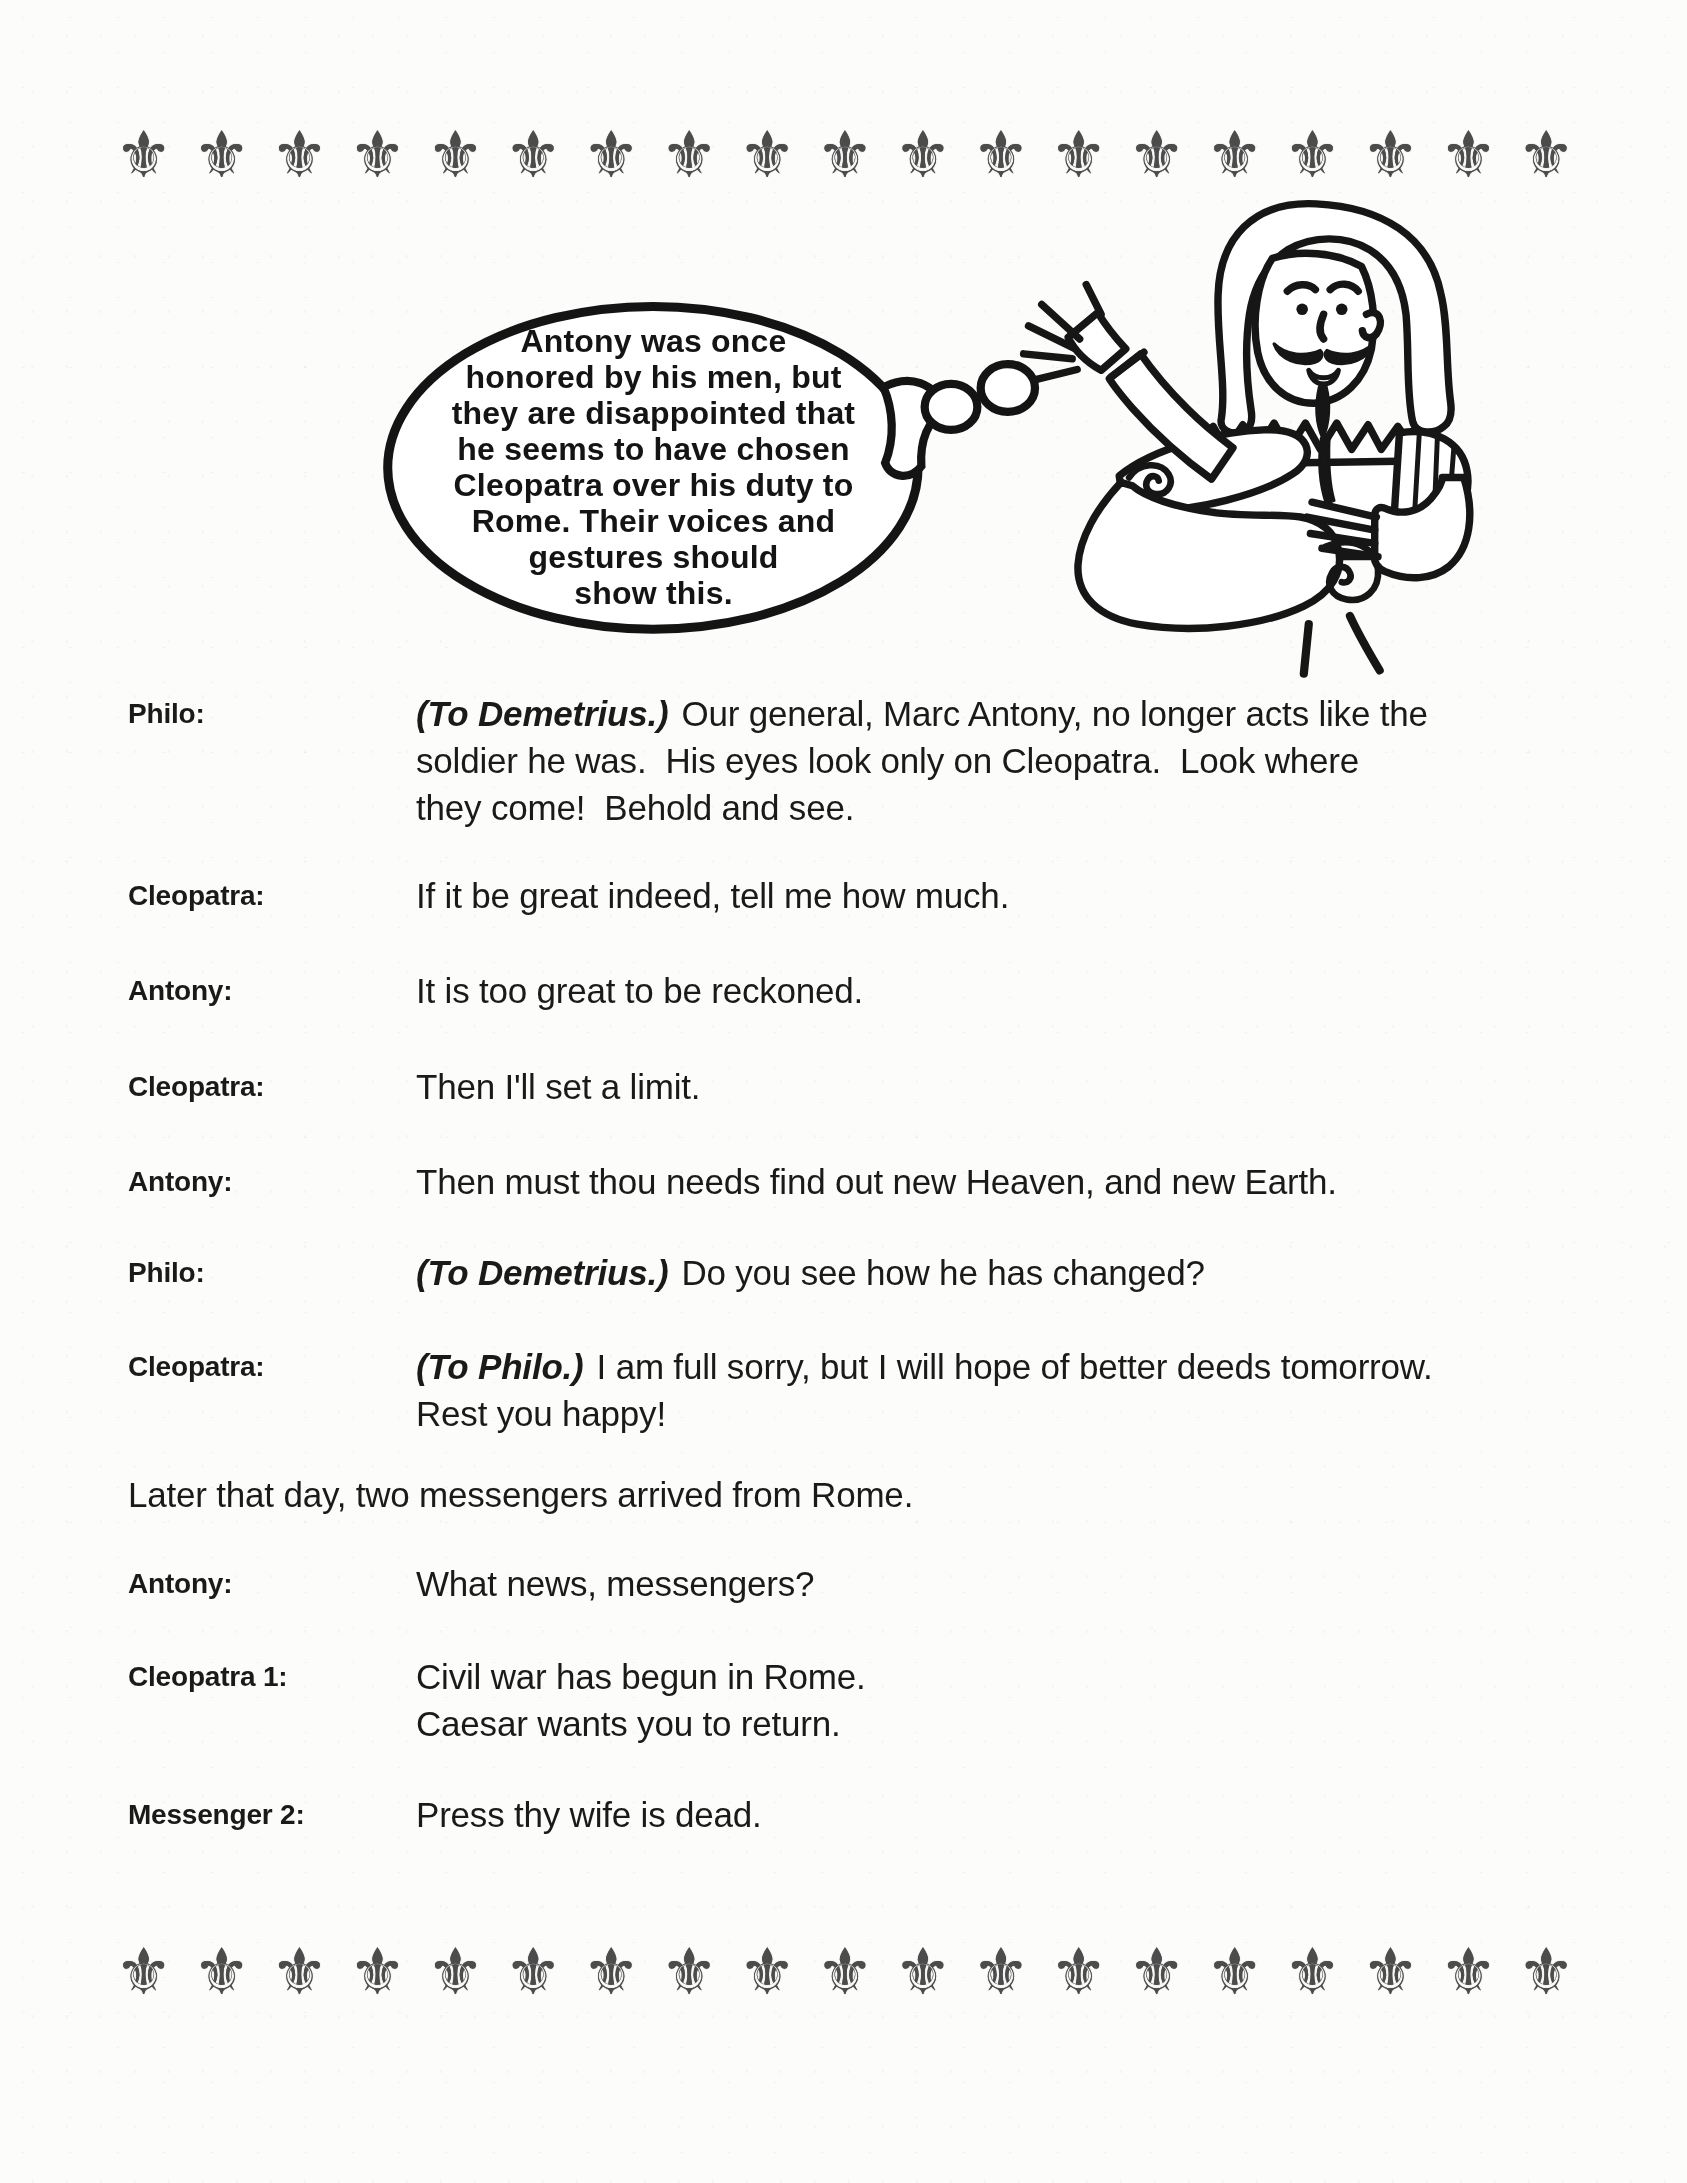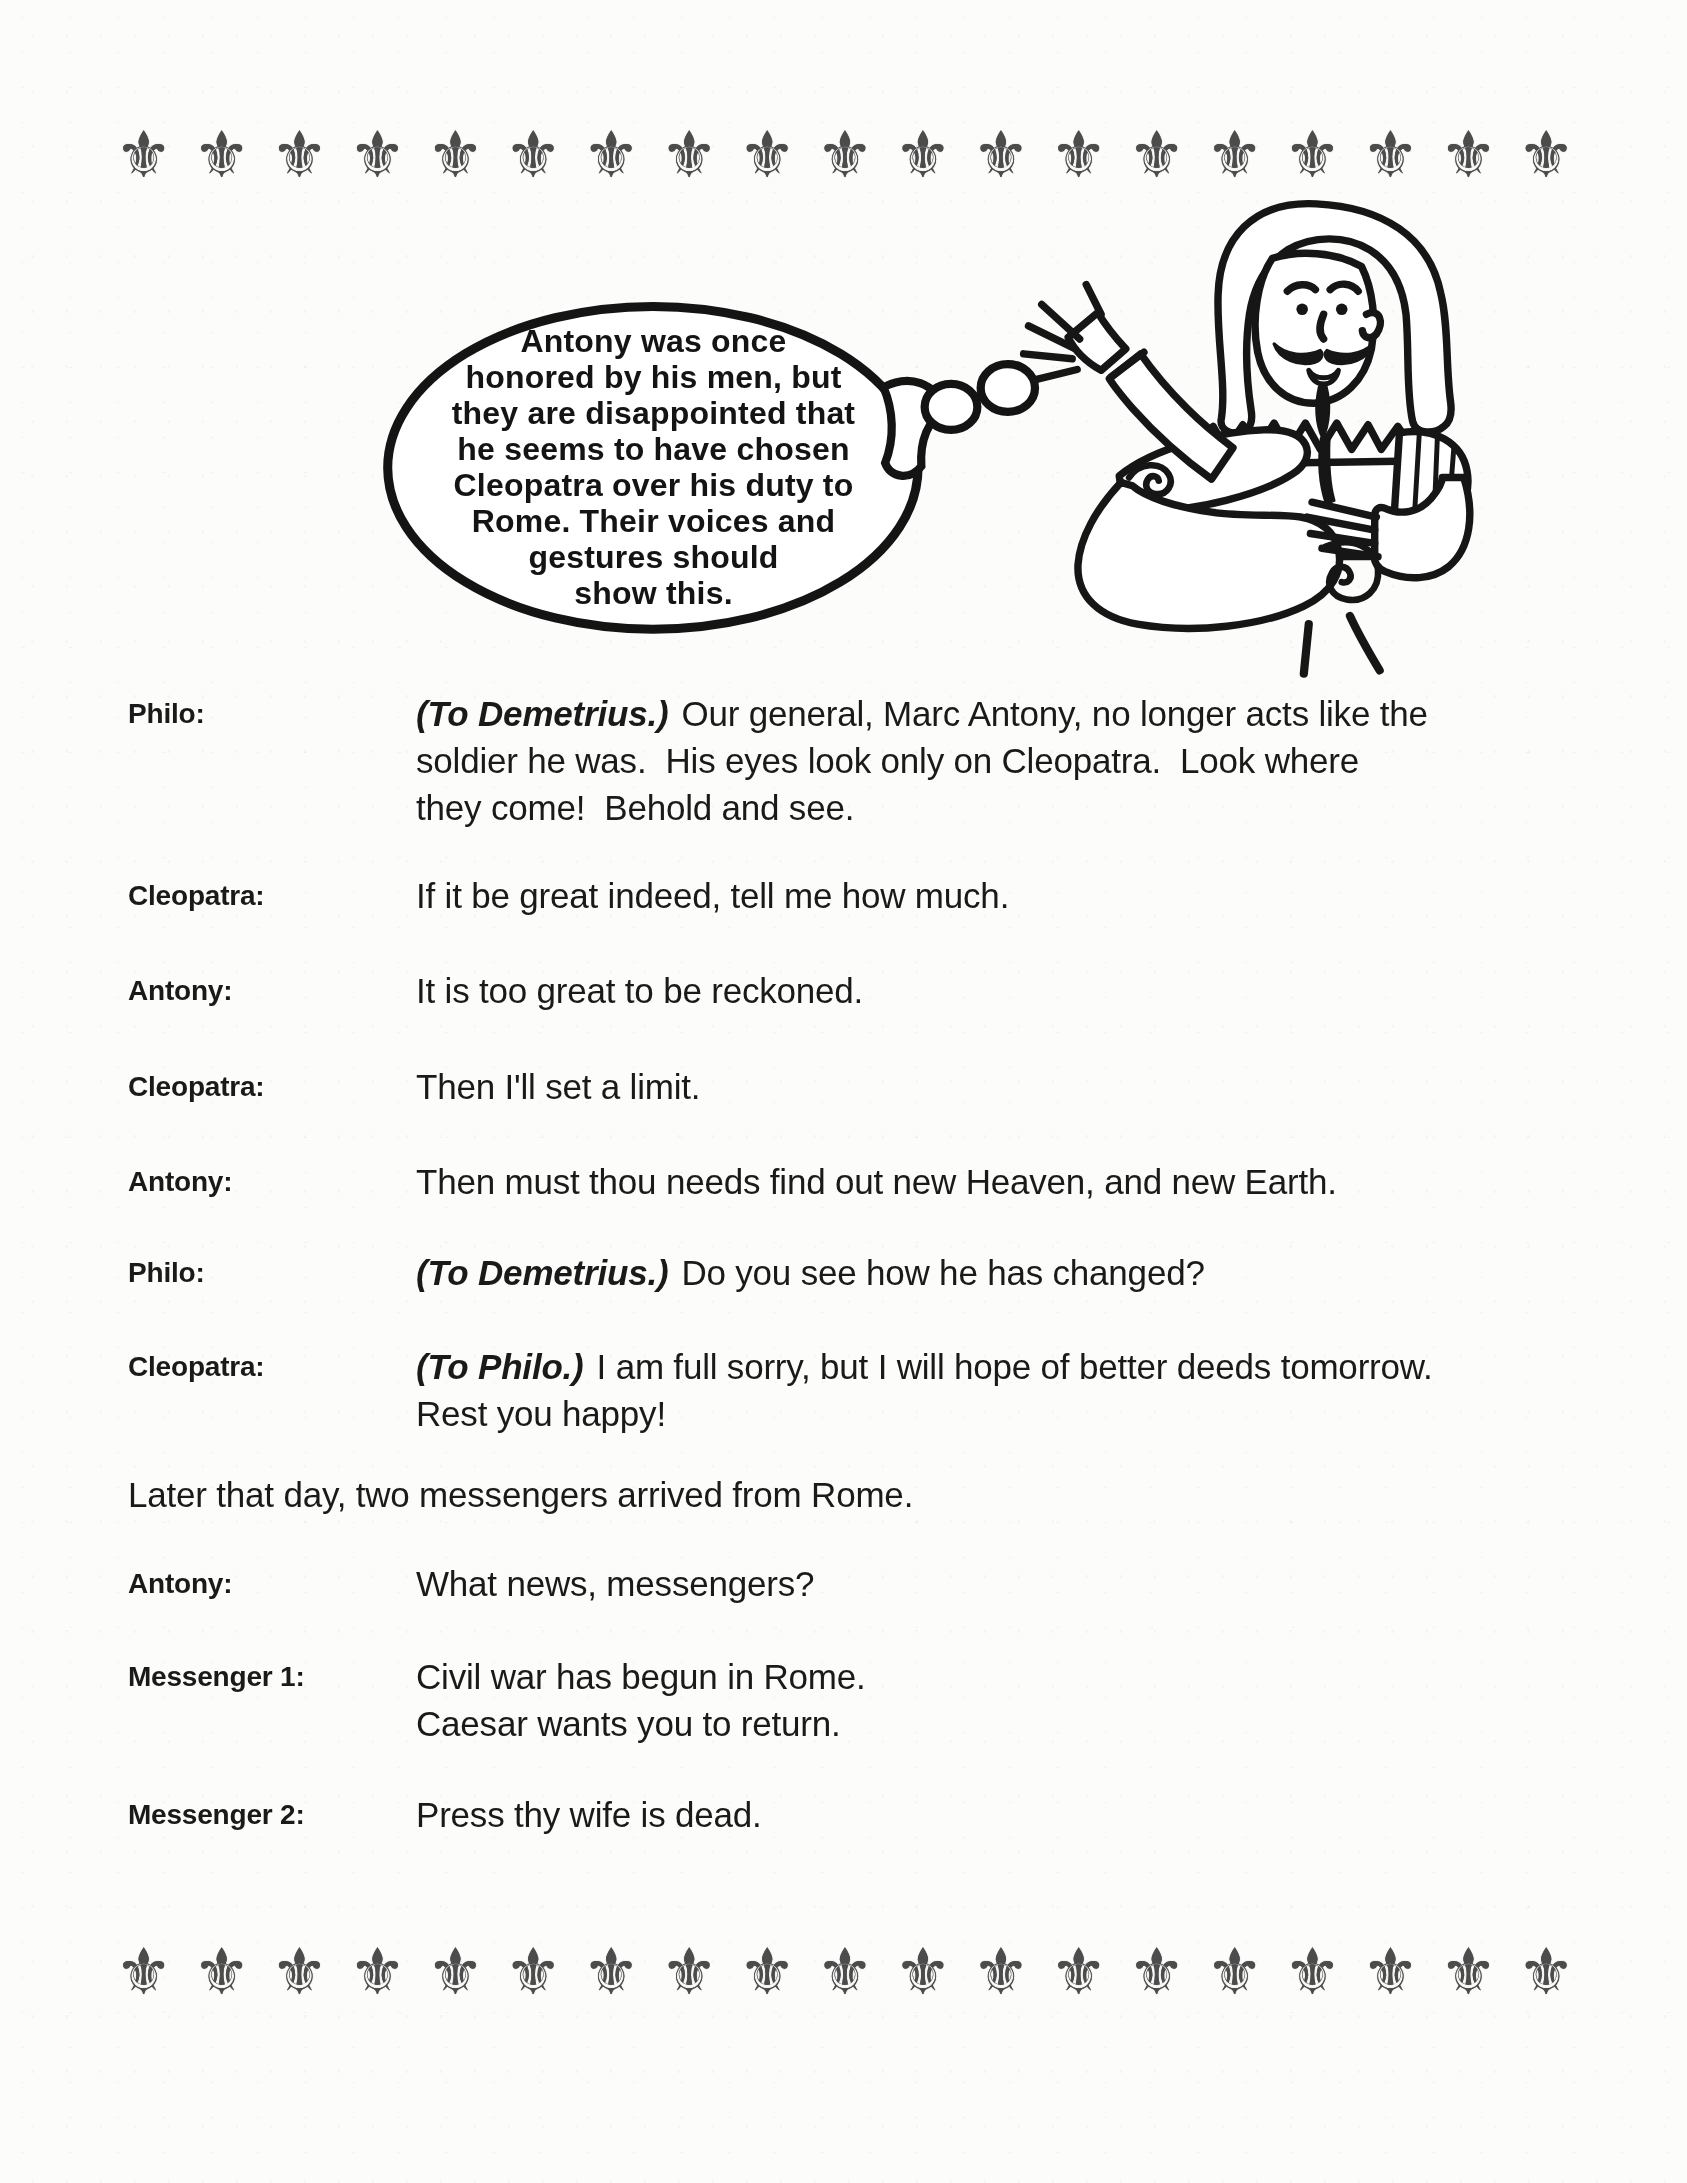--- a/index.html
+++ b/index.html
@@ -177,21 +177,21 @@
   <div id="script">
       <div class="row" style="top: 690px;"><span class="speaker">Philo:</span><span class="dialogue"><em class="dir">(To Demetrius.)</em>Our general, Marc Antony, no longer acts like the<br>soldier he was.&nbsp; His eyes look only on Cleopatra.&nbsp; Look where<br>they come!&nbsp; Behold and see.</span></div>
       <div class="row" style="top: 872px;"><span class="speaker">Cleopatra:</span><span class="dialogue">If it be great indeed, tell me how much.</span></div>
       <div class="row" style="top: 967px;"><span class="speaker">Antony:</span><span class="dialogue">It is too great to be reckoned.</span></div>
       <div class="row" style="top: 1063px;"><span class="speaker">Cleopatra:</span><span class="dialogue">Then I'll set a limit.</span></div>
       <div class="row" style="top: 1158px;"><span class="speaker">Antony:</span><span class="dialogue">Then must thou needs find out new Heaven, and new Earth.</span></div>
       <div class="row" style="top: 1249px;"><span class="speaker">Philo:</span><span class="dialogue"><em class="dir">(To Demetrius.)</em>Do you see how he has changed?</span></div>
       <div class="row" style="top: 1343px;"><span class="speaker">Cleopatra:</span><span class="dialogue"><em class="dir">(To Philo.)</em>I am full sorry, but I will hope of better deeds tomorrow.<br>Rest you happy!</span></div>
       <div class="row narration" style="top: 1471px;"><span>Later that day, two messengers arrived from Rome.</span></div>
       <div class="row" style="top: 1560px;"><span class="speaker">Antony:</span><span class="dialogue">What news, messengers?</span></div>
-      <div class="row" style="top: 1653px;"><span class="speaker">Messenger 1:</span><span class="dialogue">Civil war has begun in Rome.<br>Caesar wants you to return.</span></div>
+      <div class="row" style="top: 1653px;"><span class="speaker">Cleopatra 1:</span><span class="dialogue">Civil war has begun in Rome.<br>Caesar wants you to return.</span></div>
       <div class="row" style="top: 1791px;"><span class="speaker">Messenger 2:</span><span class="dialogue">Press thy wife is dead.</span></div>
     </div>
 
   <div class="flourish bottom">
       <span style="color: rgb(76, 76, 76);">⚜</span>
       <span style="color: rgb(76, 76, 76);">⚜</span>
       <span style="color: rgb(76, 76, 76);">⚜</span>
       <span style="color: rgb(76, 76, 76);">⚜</span>
       <span style="color: rgb(76, 76, 76);">⚜</span>
       <span style="color: rgb(76, 76, 76);">⚜</span>

